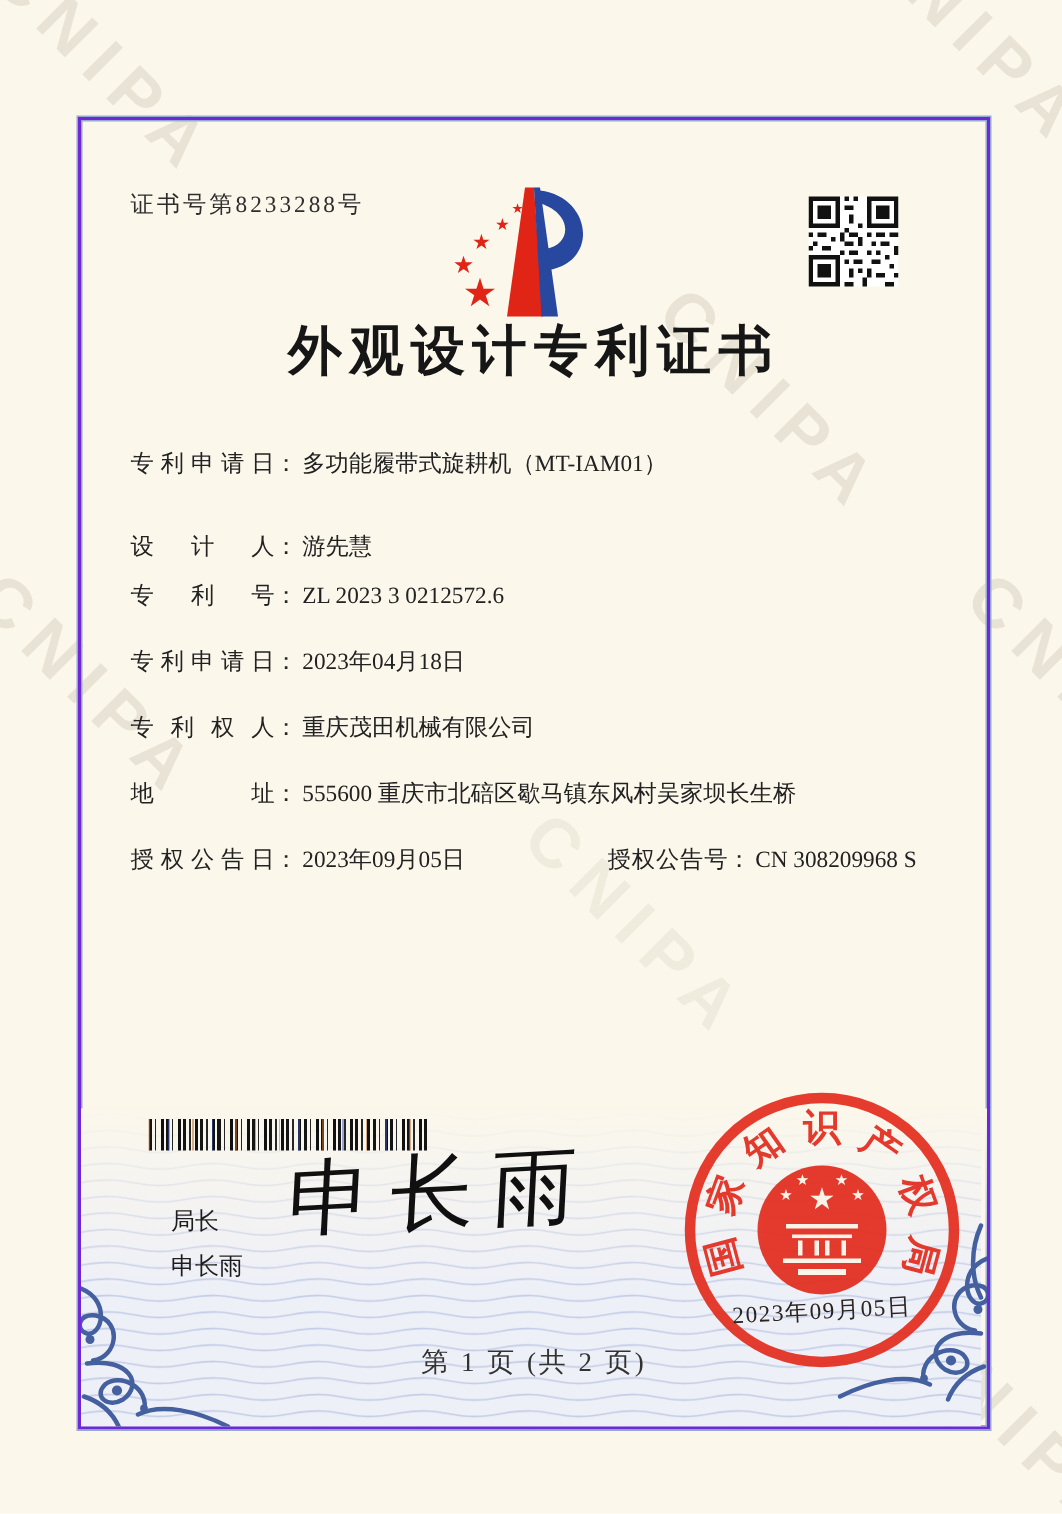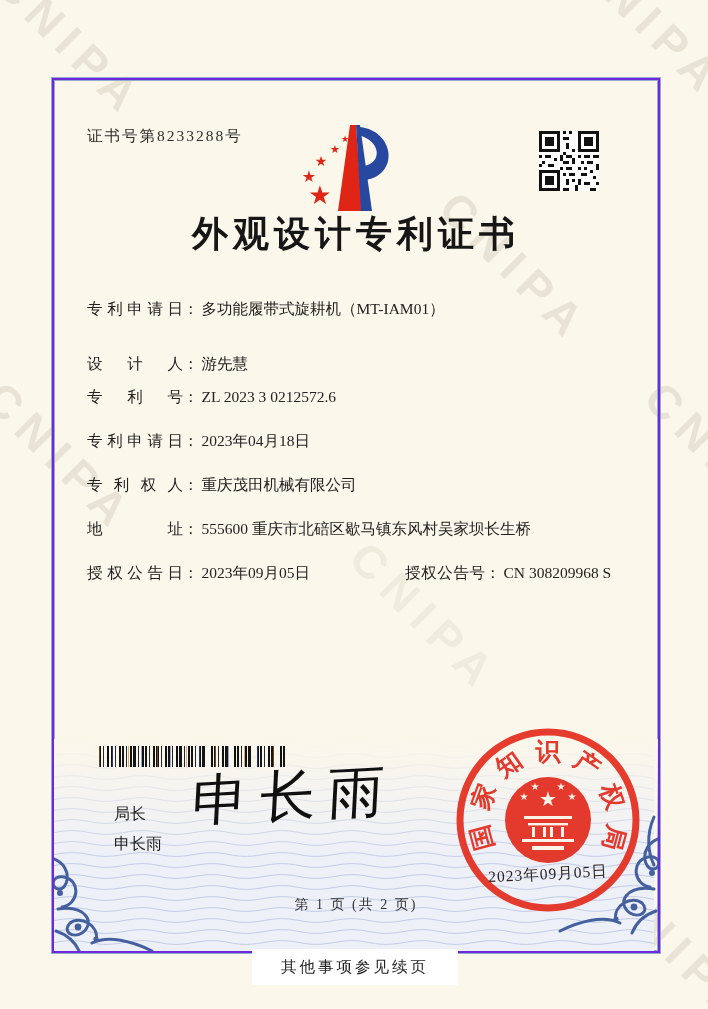--- a/index.html
+++ b/index.html
@@ -57,21 +57,21 @@
   .signer-name{position:absolute;left:60px;top:754px;font-size:16px;color:#1d1d1d;
      font-family:"Liberation Sans","DejaVu Sans",sans-serif;}
   .autograph{position:absolute;left:138px;top:686px;width:280px;font-size:56px;color:#101010;
      transform:rotate(-3deg) skewX(-6deg);letter-spacing:12px;line-height:1;}
 
   .seal{position:absolute;left:398px;top:644px;width:192px;height:192px;}
   .seal-date{position:absolute;left:400px;top:784px;width:188px;text-align:center;
      font-size:15.5px;color:#2b2320;letter-spacing:1px;transform:rotate(-3deg);}
 
   .page-num{position:absolute;left:0;top:816px;width:100%;text-align:center;
-     font-size:14px;letter-spacing:2px;color:#333;}
+     font-size:18px;letter-spacing:2px;color:#333;}
 
   .cont-note{position:absolute;left:252px;top:949px;width:206px;height:36px;background:#ffffff;
      text-align:center;line-height:36px;font-size:15.5px;letter-spacing:3px;color:#222;}
 </style>
 </head>
 <body>
 
 <div class="page">
 
   <div class="wm" style="left:-25px;top:15px">CNIPA</div>
@@ -228,15 +228,14 @@
         </g>
       </g>
     </svg>
     <div class="seal-date">2023年09月05日</div>
 
     <div class="page-num">第 1 页 (共 2 页)</div>
 
    </div>
   </div>
 
-  <div class="cont-note">其他事项参见续页</div>
 
 </div>
 
 </body></html>

